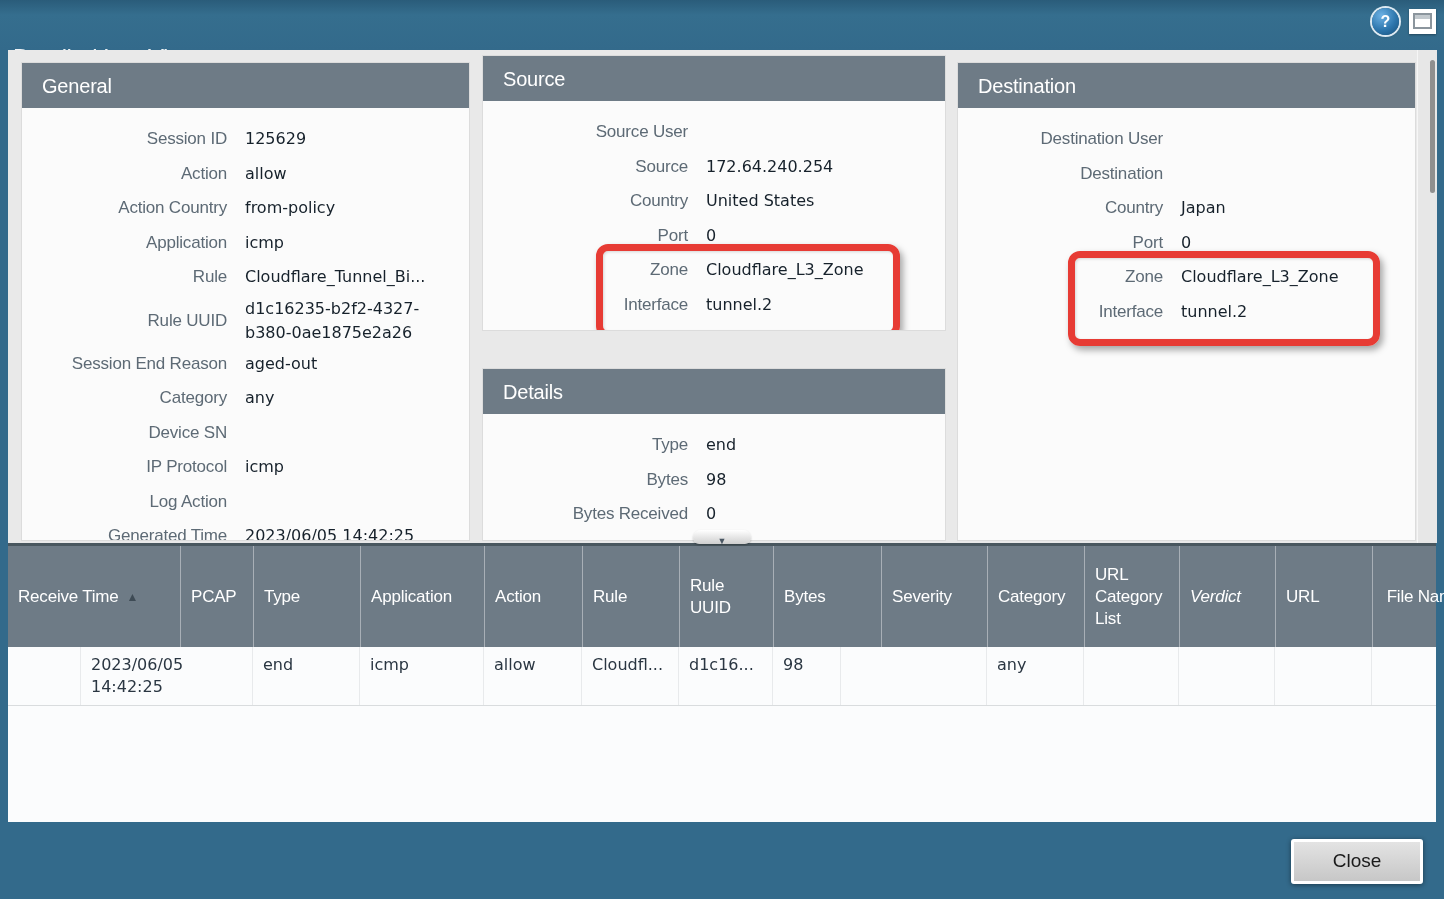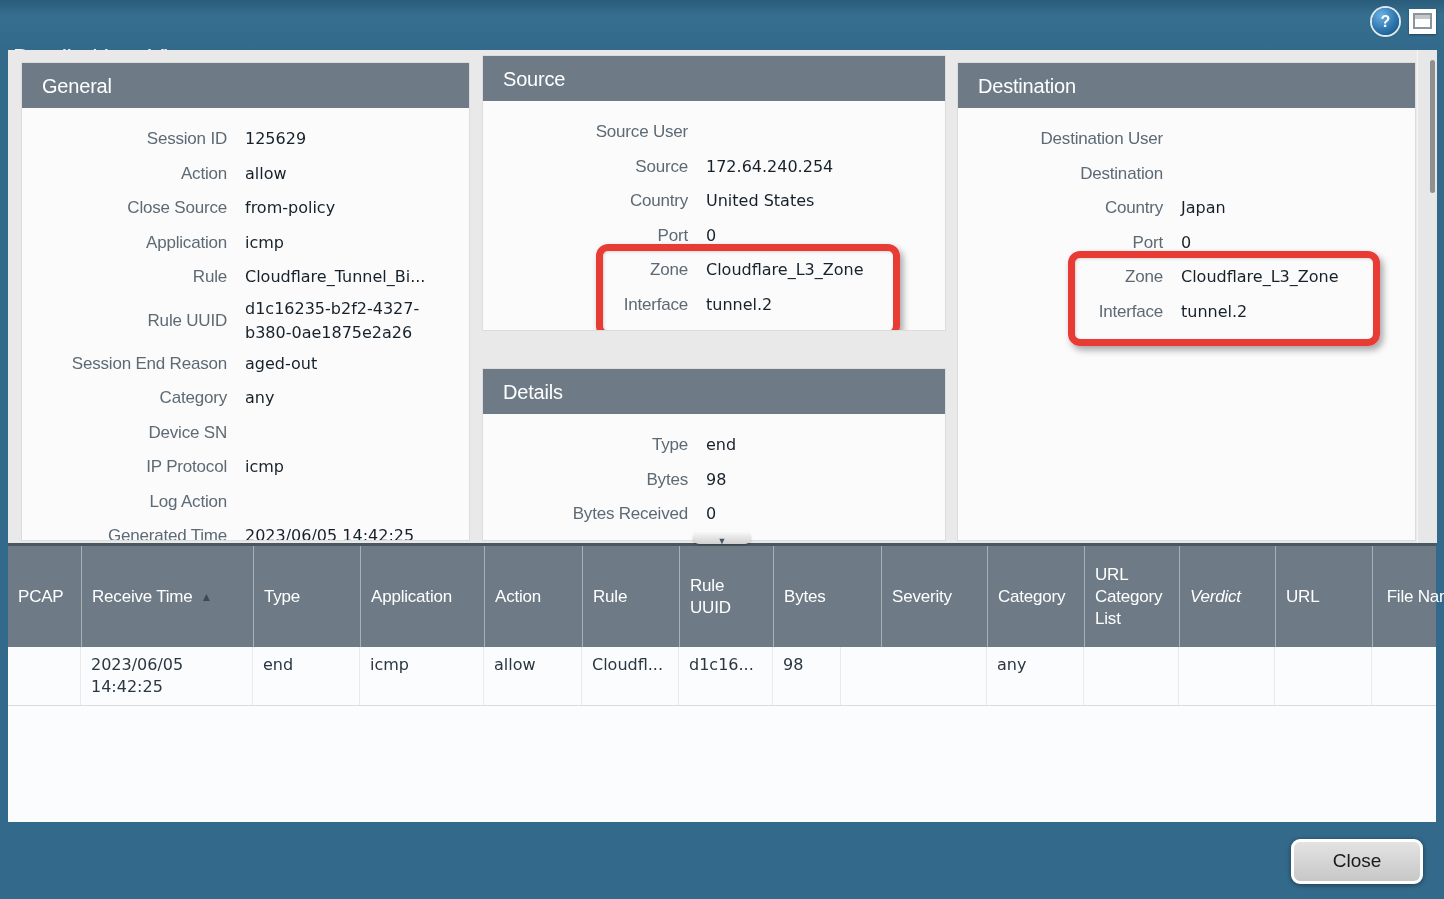--- a/index.html
+++ b/index.html
@@ -74,21 +74,21 @@
       color:#2a3642;font-size:16px;line-height:22px;font-family:"DejaVu Sans",sans-serif;}
   .c0{width:73px;flex:none;} .c1{width:172px;flex:none;} .c2{width:107px;flex:none;}
   .c3{width:124px;flex:none;} .c4{width:98px;flex:none;} .c5{width:97px;flex:none;}
   .c6{width:94px;flex:none;} .c7{width:68px;flex:none;} .c8{width:106px;flex:none;margin-left:40px;}
   .c9{width:97px;flex:none;} .c10{width:95px;flex:none;} .c11{width:96px;flex:none;font-style:italic;}
   .c12{width:97px;flex:none;} .c13{width:104px;flex:none;border-right:none;justify-content:center;}
 
   
   .close-btn{position:absolute;left:1291px;top:839px;width:132px;height:45px;
       background:linear-gradient(180deg,#e3e3e3,#c7c7c7);border:3px solid #fff;
-      border-radius:9px;box-sizing:border-box;color:#1a1a1a;font-size:19px;
+      border-radius:3px;box-sizing:border-box;color:#1a1a1a;font-size:19px;
       text-align:center;line-height:38px;box-shadow:0 1px 5px rgba(0,0,0,.45);cursor:pointer;}
 </style>
 </head>
 <body>
 
 <div class="screen">
 
   <div class="titlebar">
     <div class="title">Detailed Log View</div>
     <div class="help-icon">?</div>
@@ -106,21 +106,21 @@
       <div class="panel-body">
         <div class="frow">
             <div class="lbl">Session ID</div>
             <div class="val">125629</div>
           </div>
         <div class="frow">
             <div class="lbl">Action</div>
             <div class="val">allow</div>
           </div>
         <div class="frow">
-            <div class="lbl">Close Source</div>
+            <div class="lbl">Action Country</div>
             <div class="val">from-policy</div>
           </div>
         <div class="frow">
             <div class="lbl">Application</div>
             <div class="val">icmp</div>
           </div>
         <div class="frow">
             <div class="lbl">Rule</div>
             <div class="val">Cloudflare_Tunnel_Bi...</div>
           </div>
@@ -238,26 +238,26 @@
       <div class="scroll-thumb"></div>
     </div>
   </div>
 
   <div class="splitter">
     <span class="tri">▼</span>
   </div>
 
   <div class="logtable">
     <div class="thead">
-      <div class="th c0">
-          <span>PCAP</span>
-        </div>
       <div class="th c1">
           <span>Receive Time</span>
           <span class="sort">▲</span>
+        </div>
+      <div class="th c0">
+          <span>PCAP</span>
         </div>
       <div class="th c2">
           <span>Type</span>
         </div>
       <div class="th c3">
           <span>Application</span>
         </div>
       <div class="th c4">
           <span>Action</span>
         </div>

